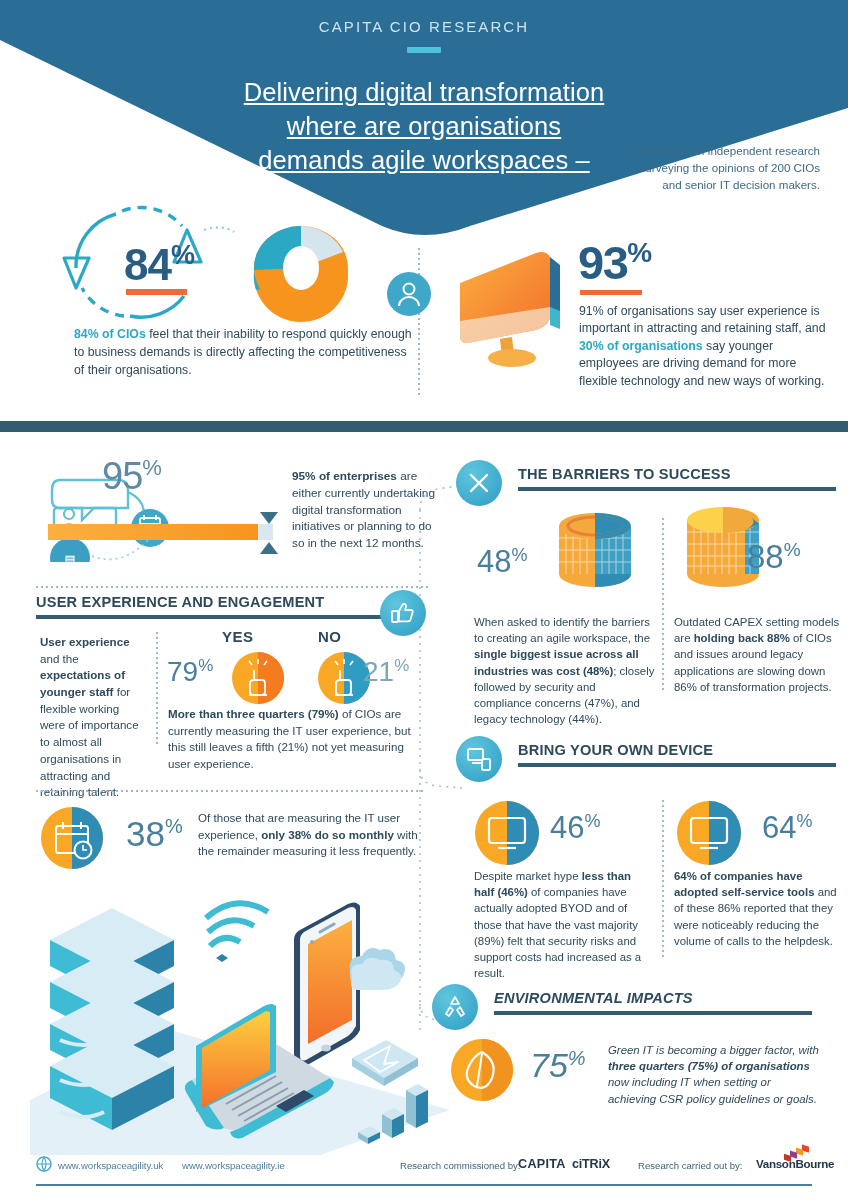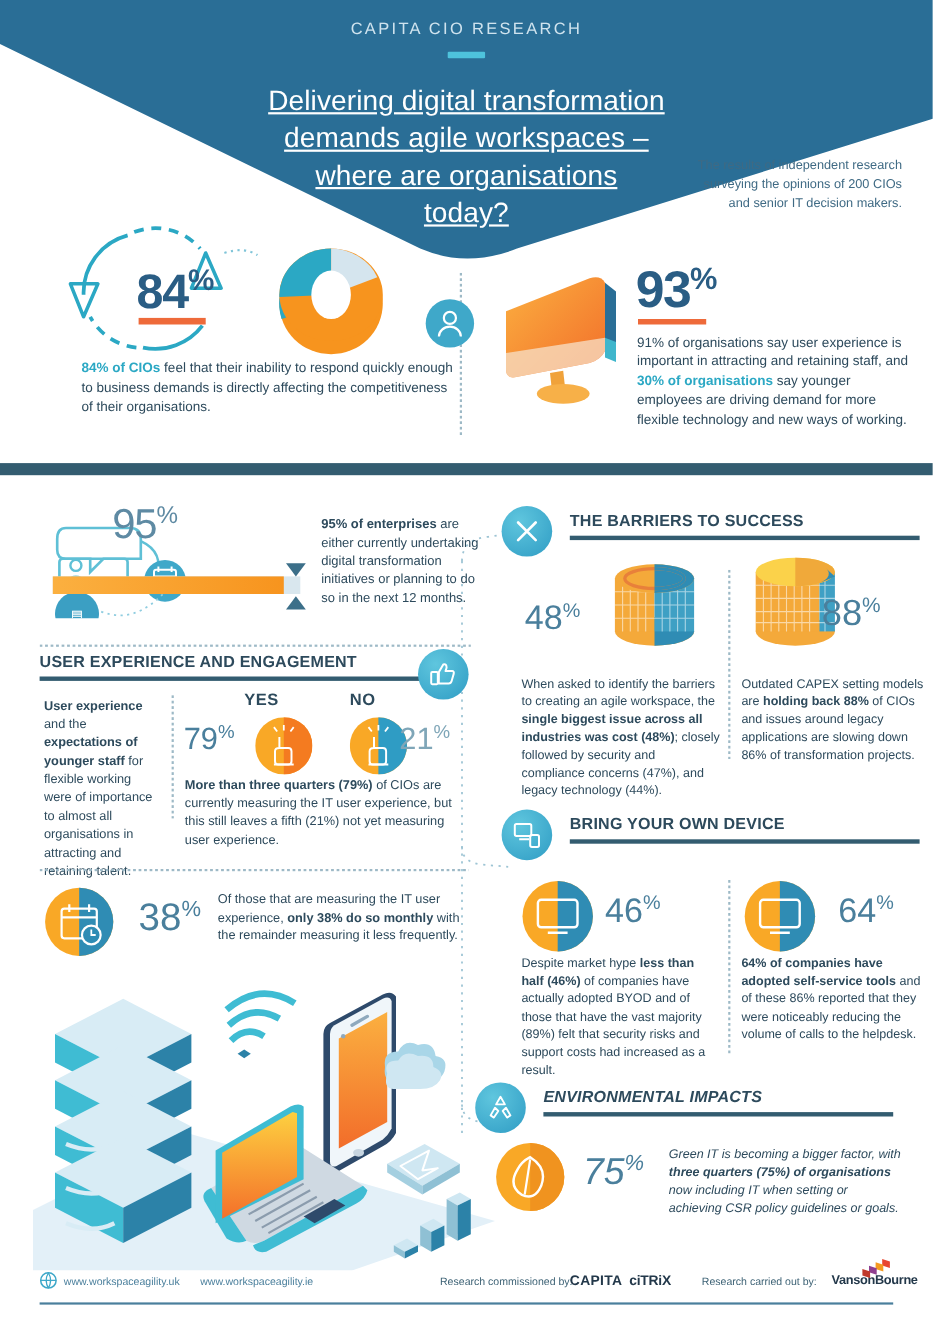--- a/index.html
+++ b/index.html
@@ -177,23 +177,22 @@
   <div class="header">
     <svg class="header-shape" width="848" height="250" viewBox="0 0 848 250">
       <path d="M 0,0 L 848,0 L 848,108 L 470,226 Q 424,244 382,226 L 0,40 Z" fill="#2a6e96"></path>
     </svg>
 
     <div class="header-title-block">
       <div class="kicker">CAPITA CIO RESEARCH</div>
       <div class="kicker-rule"></div>
       <div class="main-title">
         <div>Delivering digital transformation</div>
+        <div>where are organisations</div>
         <div>demands agile workspaces –</div>
-        <div>where are organisations</div>
-        <div>today?</div>
       </div>
     </div>
 
     <div class="results-note">The results of independent research surveying the opinions of 200 CIOs and senior IT decision makers.</div>
   </div>
 
   <div class="stat84">
     <svg class="arrows-svg" width="190" height="130" viewBox="0 0 190 130">
       <path d="M20,72 A54,54 0 0 1 60,18" fill="none" stroke="#2ba8c4" stroke-width="3.4"></path>
       <path d="M66,15 A54,54 0 0 1 126,30" fill="none" stroke="#2ba8c4" stroke-width="3.4" stroke-dasharray="9 7"></path>

